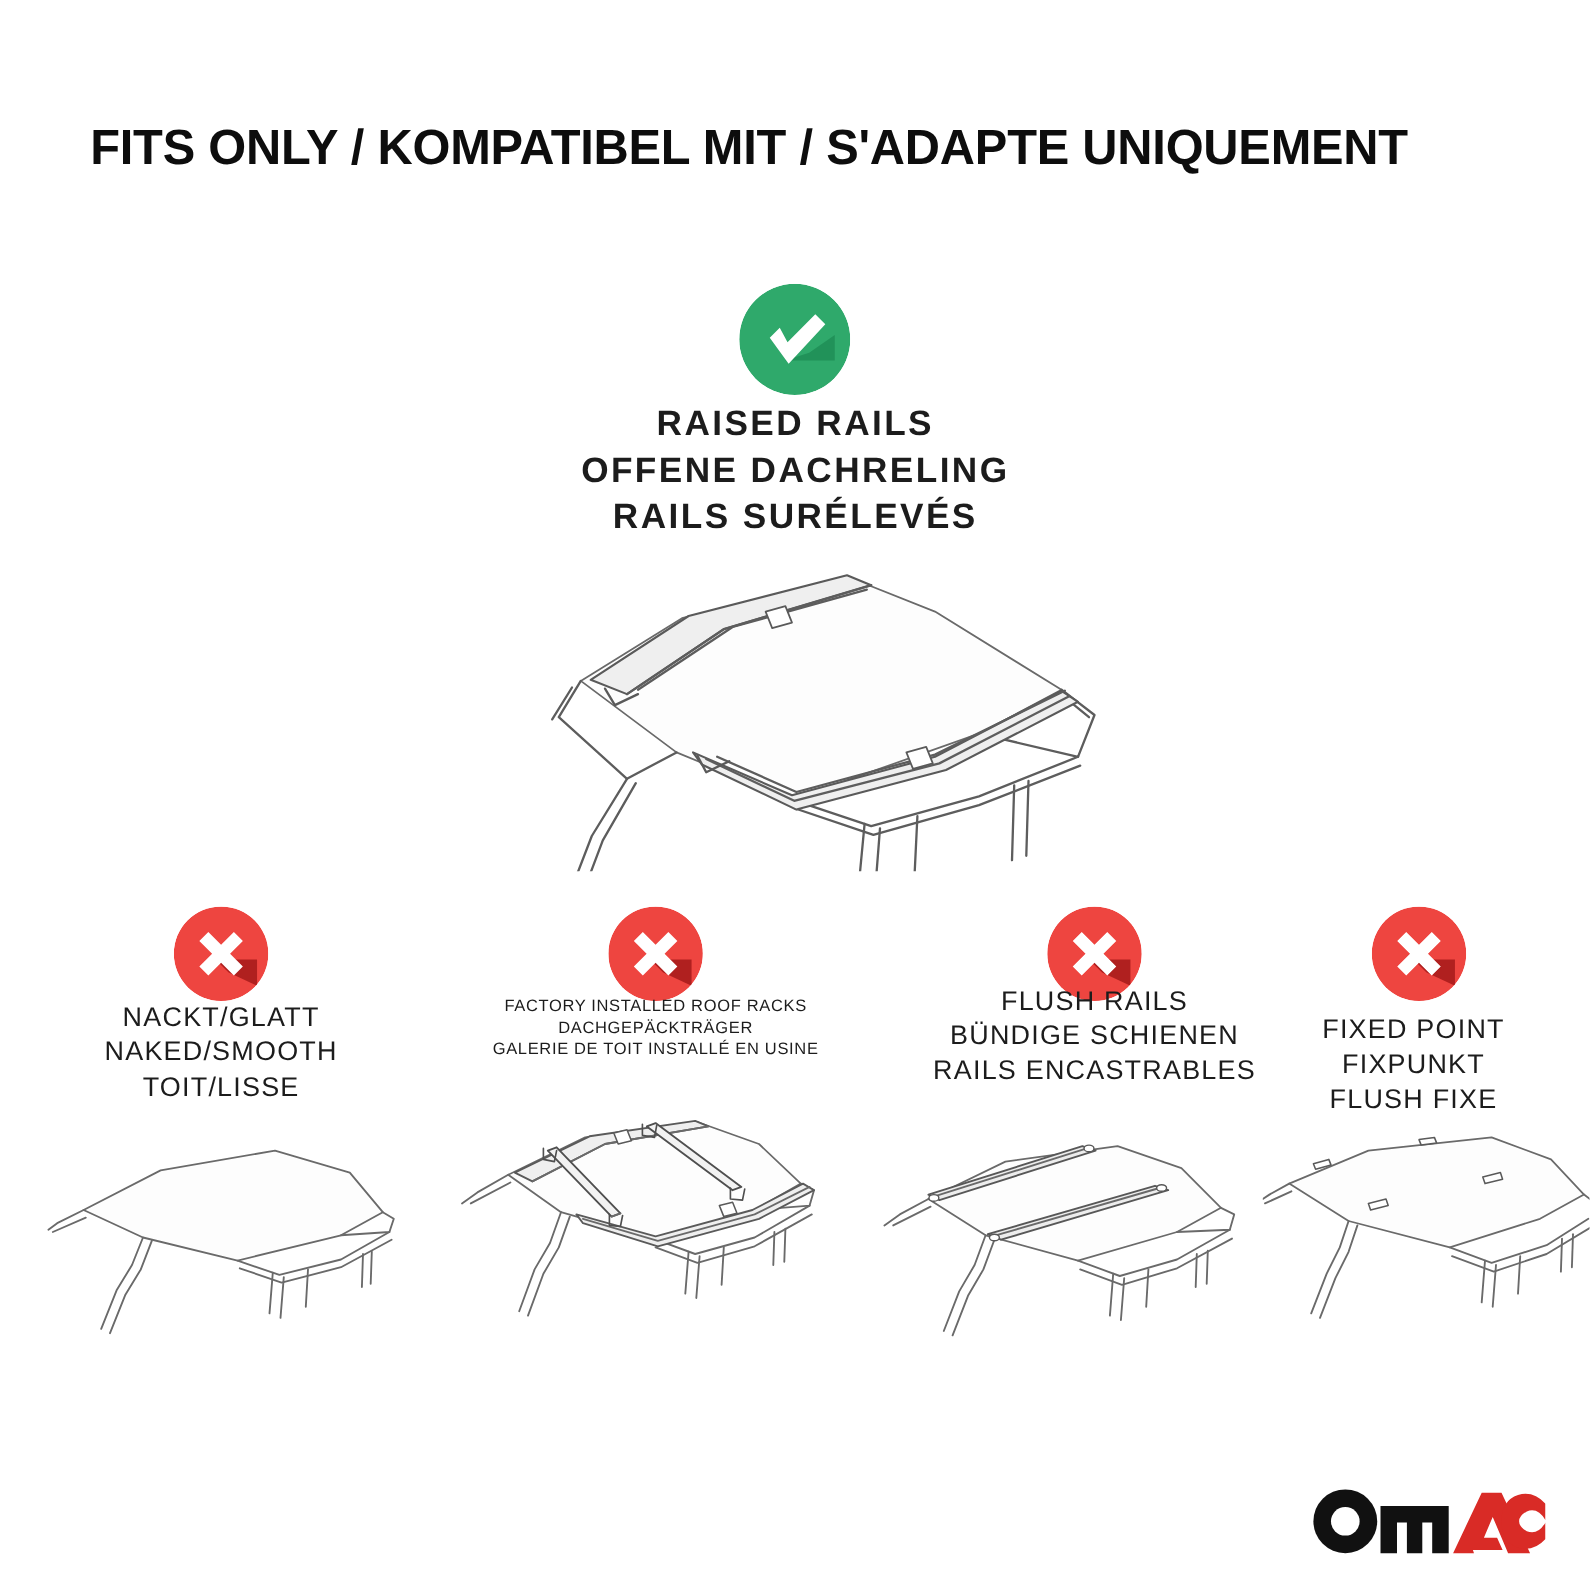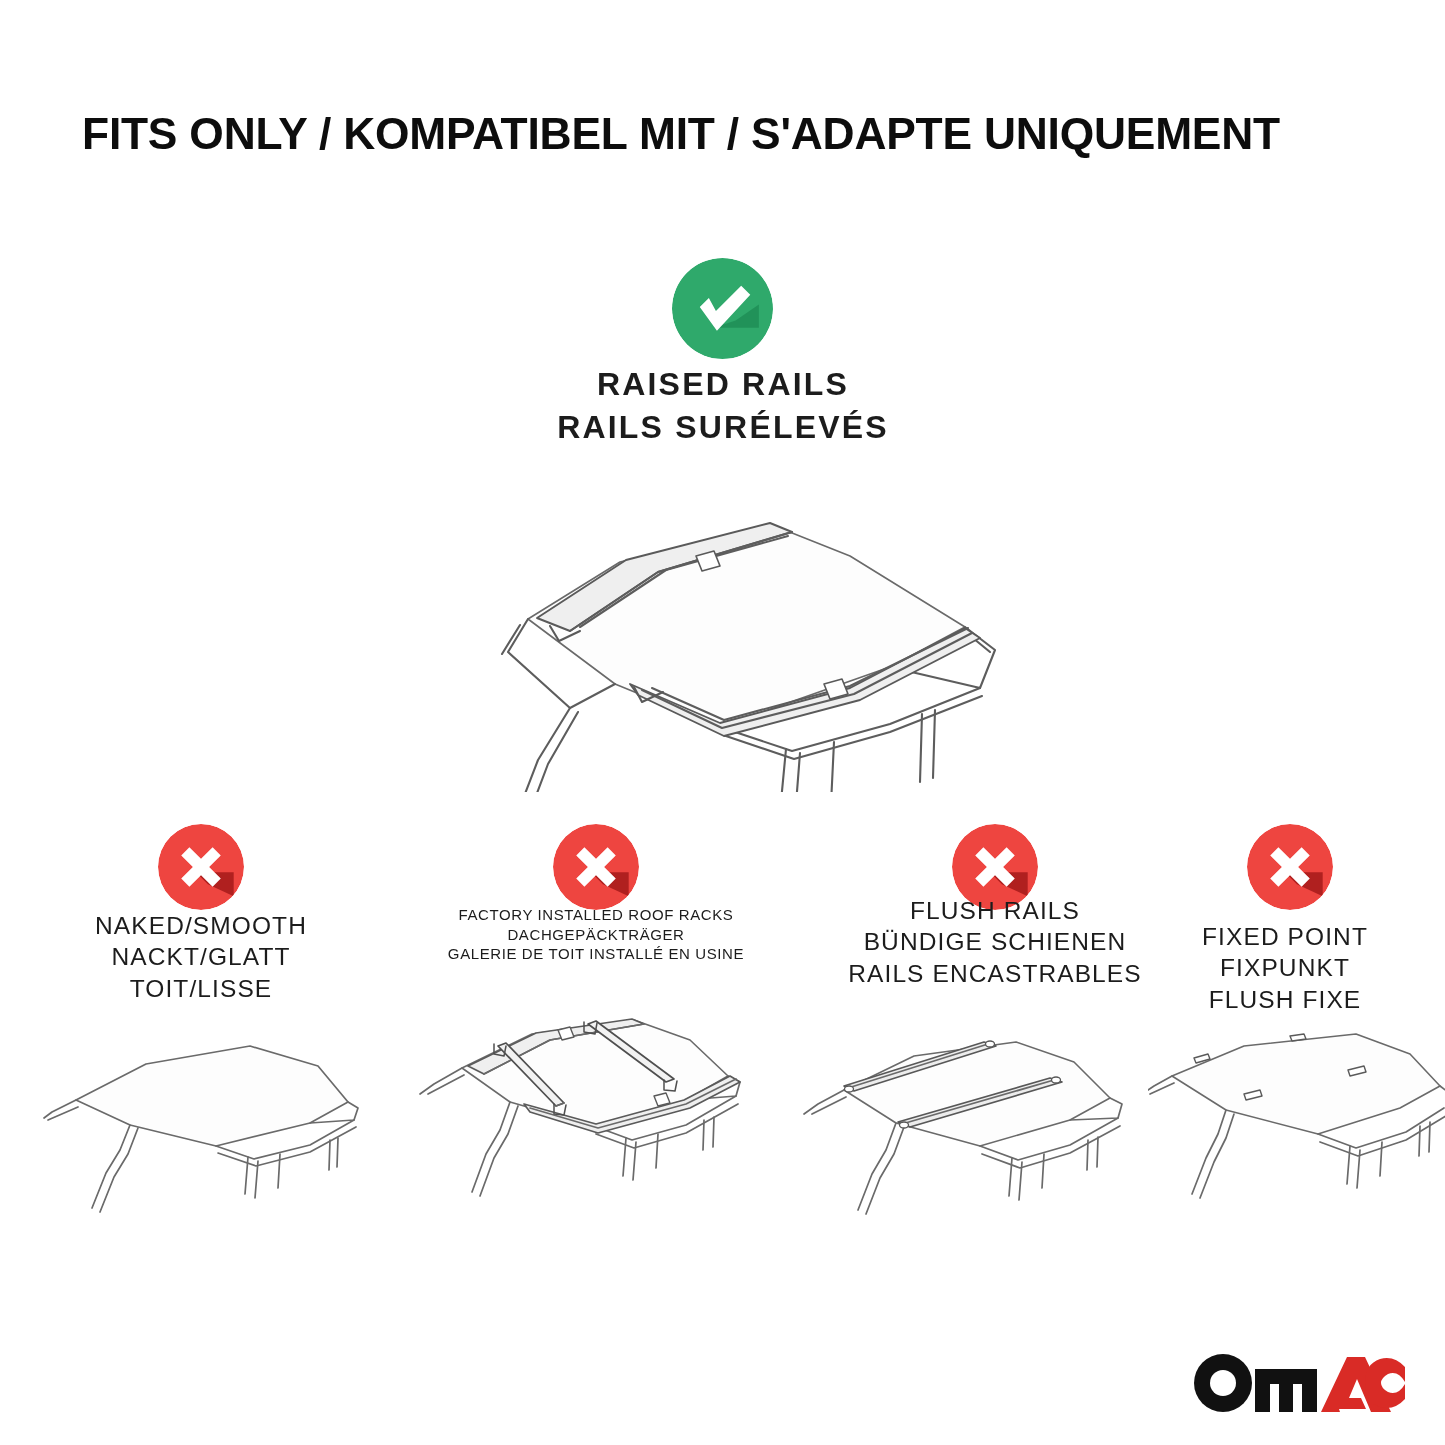--- a/index.html
+++ b/index.html
@@ -90,20 +90,21 @@
 <div class="badge" style="left:672px; top:258px; width:101px; height:101px;">
   <svg width="101" height="101" viewBox="0 0 100 100" aria-hidden="true">
     <circle cx="50" cy="50" r="50" fill="#2FA96B"></circle>
     <path d="M41 69 L86 69 L86 46 L63 62 Z" fill="#1F8E56" opacity="0.85"></path>
     <path d="M27.5 48.5 L36.5 39.5 L43.5 52.5 L68.5 27.5 L77.5 36.5 L44.5 72 Z" fill="#FFFFFF"></path>
   </svg>
 </div>
 
 <div class="caption caption-hero" style="left:423px; top:363px; width:600px;">
   <div>RAISED RAILS</div>
+  <div>OFFENE DACHRELING</div>
   <div>RAILS SURÉLEVÉS</div>
 </div>
 
 <div class="illus" style="left:420px; top:492px; width:590px; height:300px;">
   <svg width="590" height="300" viewBox="0 0 590 300" aria-hidden="true">
     <g fill="none" stroke="#5d5d5d" stroke-width="2.1" stroke-linejoin="round" stroke-linecap="round">
 
       <path d="M108 127 L200 70 L352 33 L430 64 L545 135 L470 175 L300 235 L195 192 Z" fill="#fdfdfd" stroke="#6a6a6a" stroke-width="1.6"></path>
 
       <path d="M108 127 L88 160 L150 216 L195 192"></path>
@@ -143,22 +144,22 @@
 
 <div class="badge" style="left:158px; top:824px; width:86px; height:86px;">
   <svg width="86" height="86" viewBox="0 0 100 100" aria-hidden="true">
     <circle cx="50" cy="50" r="50" fill="#EE4540"></circle>
     <path d="M44 56 L88 56 L88 84 L58 70 Z" fill="#A81C1C" opacity="0.9"></path>
     <path d="M63.5 27 L73 36.5 L59.5 50 L73 63.5 L63.5 73 L50 59.5 L36.5 73 L27 63.5 L40.5 50 L27 36.5 L36.5 27 L50 40.5 Z" fill="#FFFFFF"></path>
   </svg>
 </div>
 
 <div class="caption caption-small" style="left:41px; top:910px; width:320px;">
+  <div>NACKT/GLATT</div>
   <div>NAKED/SMOOTH</div>
-  <div>NACKT/GLATT</div>
   <div>TOIT/LISSE</div>
 </div>
 
 <div class="illus" style="left:18px; top:1028px; width:370px; height:245px;">
   <svg width="370" height="245" viewBox="0 0 370 245" aria-hidden="true">
     <g fill="none" stroke="#6a6a6a" stroke-width="1.7" stroke-linejoin="round" stroke-linecap="round">
       <path d="M58 72 L128 36 L232 18 L300 38 L330 74 L292 95 L198 118 L112 97 Z" fill="#fdfdfd" stroke="#6a6a6a" stroke-width="1.7"></path>
       <path d="M58 72 L34 84 L26 90"></path>
       <path d="M60 79 L30 92"></path>
       <path d="M112 97 L102 122 L88 145 L74 180"></path>

